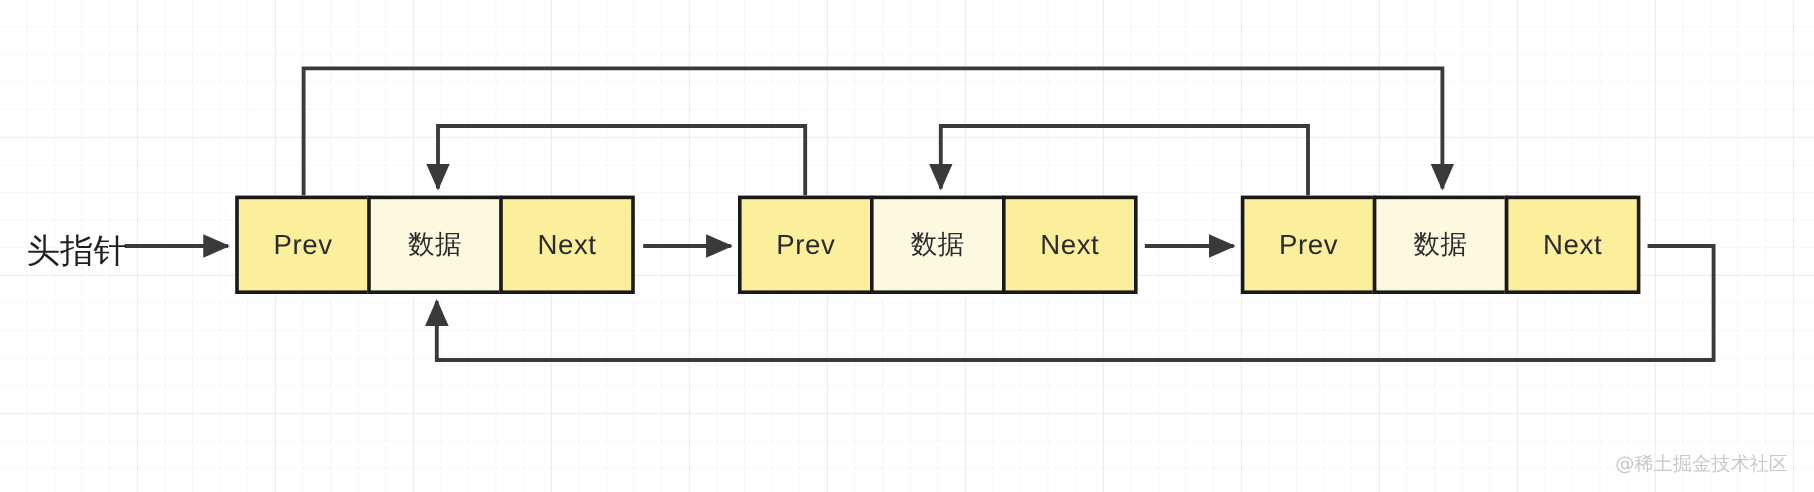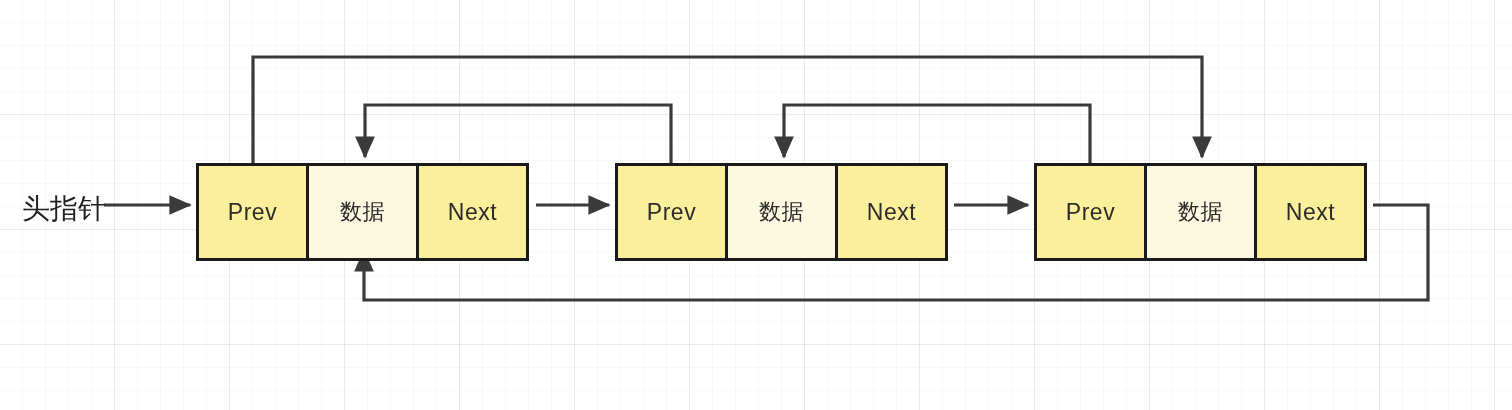--- a/index.html
+++ b/index.html
@@ -37,21 +37,21 @@
   .node {
     position: absolute;
     display: flex;
     height: 82px;
     box-sizing: border-box;
     z-index: 3;
   }
   .cell {
     box-sizing: border-box;
     width: 113px;
-    height: 98px;
+    height: 82px;
     border: 3px solid #1a1a1a;
     display: flex;
     align-items: center;
     justify-content: center;
     font-size: 23px;
     color: #2b2b2b;
     letter-spacing: 0.5px;
   }
   .cell + .cell { margin-left: -3px; }
   .cell.ptr  { background: #fbef9b; }
@@ -122,14 +122,15 @@
     <div class="cell data cjk">数据</div>
     <div class="cell ptr">Next</div>
   </div>
 
   <div class="node" id="node-3" style="left:1034px; top:163px;">
     <div class="cell ptr">Prev</div>
     <div class="cell data cjk">数据</div>
     <div class="cell ptr">Next</div>
   </div>
 
+  <div class="watermark">@稀土掘金技术社区</div>
 
 </div>
 
 </body></html>

